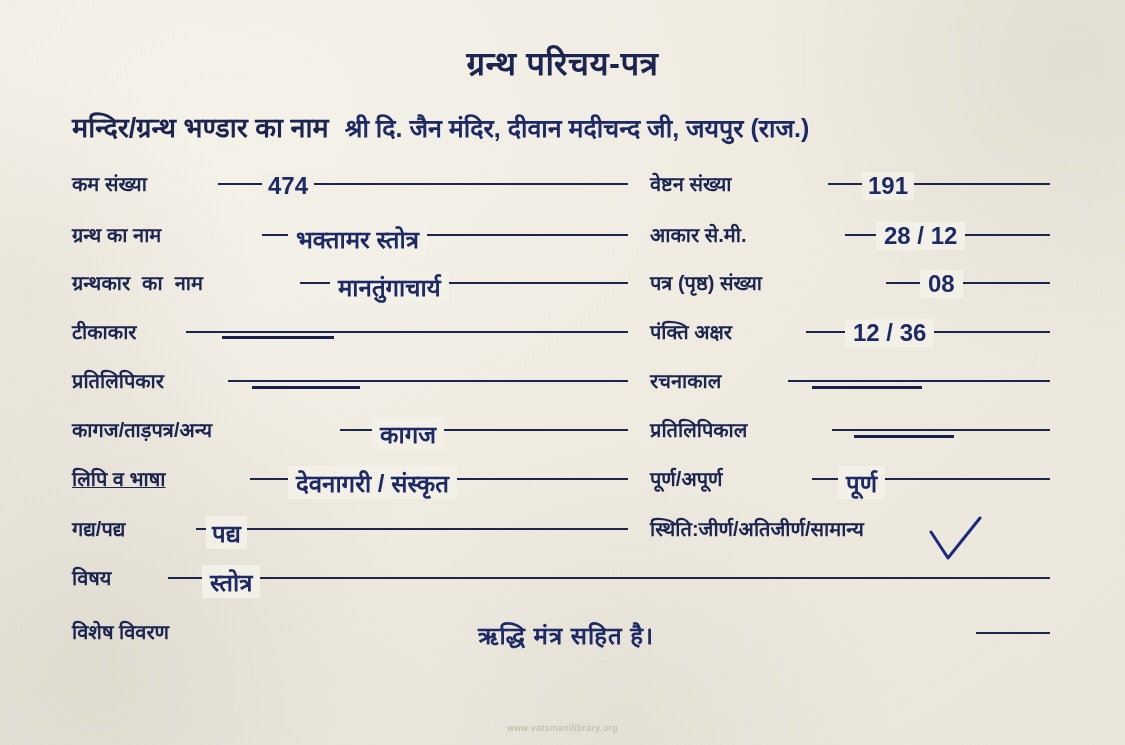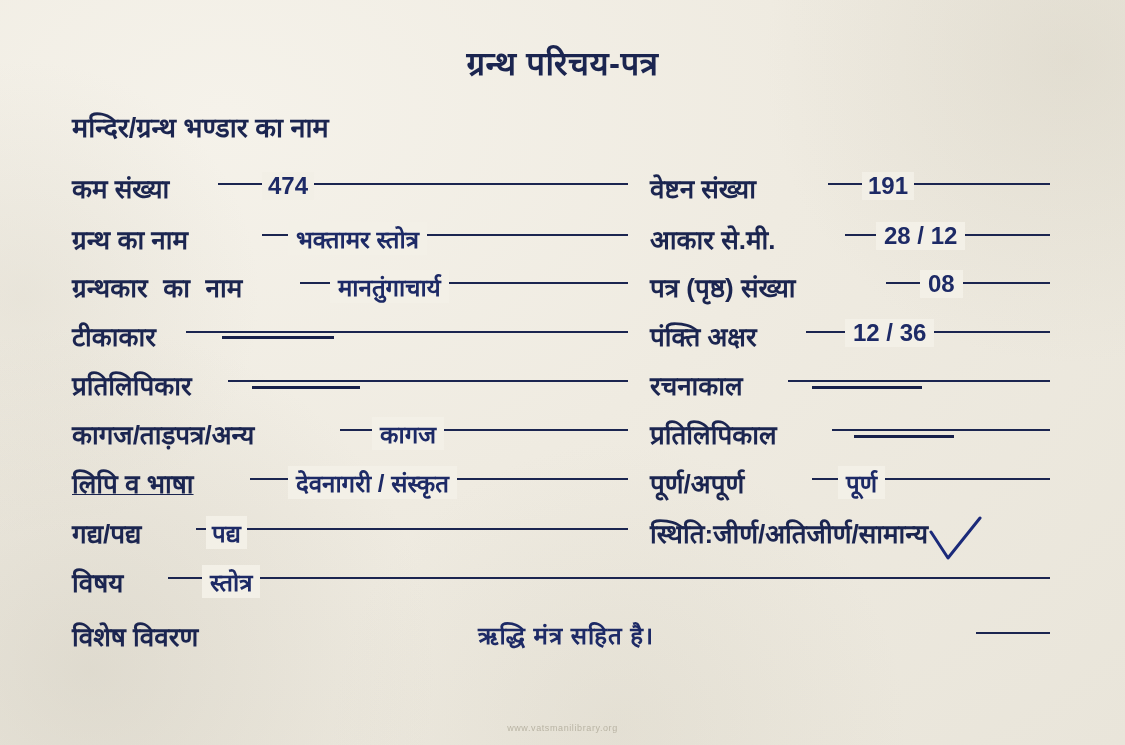--- a/index.html
+++ b/index.html
@@ -47,21 +47,21 @@
     font-weight: 700;
     letter-spacing: .5px;
     color: #1b2550;
   }
   
   .row {
     position: absolute;
     color: #1b2550;
   }
   .lbl {
-    font-size: 26px;
+    font-size: 20px;
     font-weight: 600;
     white-space: nowrap;
     color: #1b2550;
   }
   .val {
     font-size: 23px;
     font-weight: 700;
     white-space: nowrap;
     color: #1d2a66;
   }
@@ -114,20 +114,21 @@
 </style>
 </head>
 <body>
 
 <div id="sheet">
 
   <div id="title" class="ink">ग्रन्थ परिचय-पत्र</div>
 
   <div id="header-row">
     <span class="lbl">मन्दिर/ग्रन्थ भण्डार का नाम</span>
+    <span class="val">श्री दि. जैन मंदिर, दीवान मदीचन्द जी, जयपुर (राज.)</span>
   </div>
 
   <div class="row" style="top:170px; left:72px;">
     <span class="lbl">कम संख्या</span>
   </div>
   <div class="rule" style="top:183px; left:218px; width:410px;"></div>
   <div class="row" style="top:172px; left:262px; background:#f2efe6; padding:0 6px;">
     <span class="val-strong">474</span>
   </div>
 

